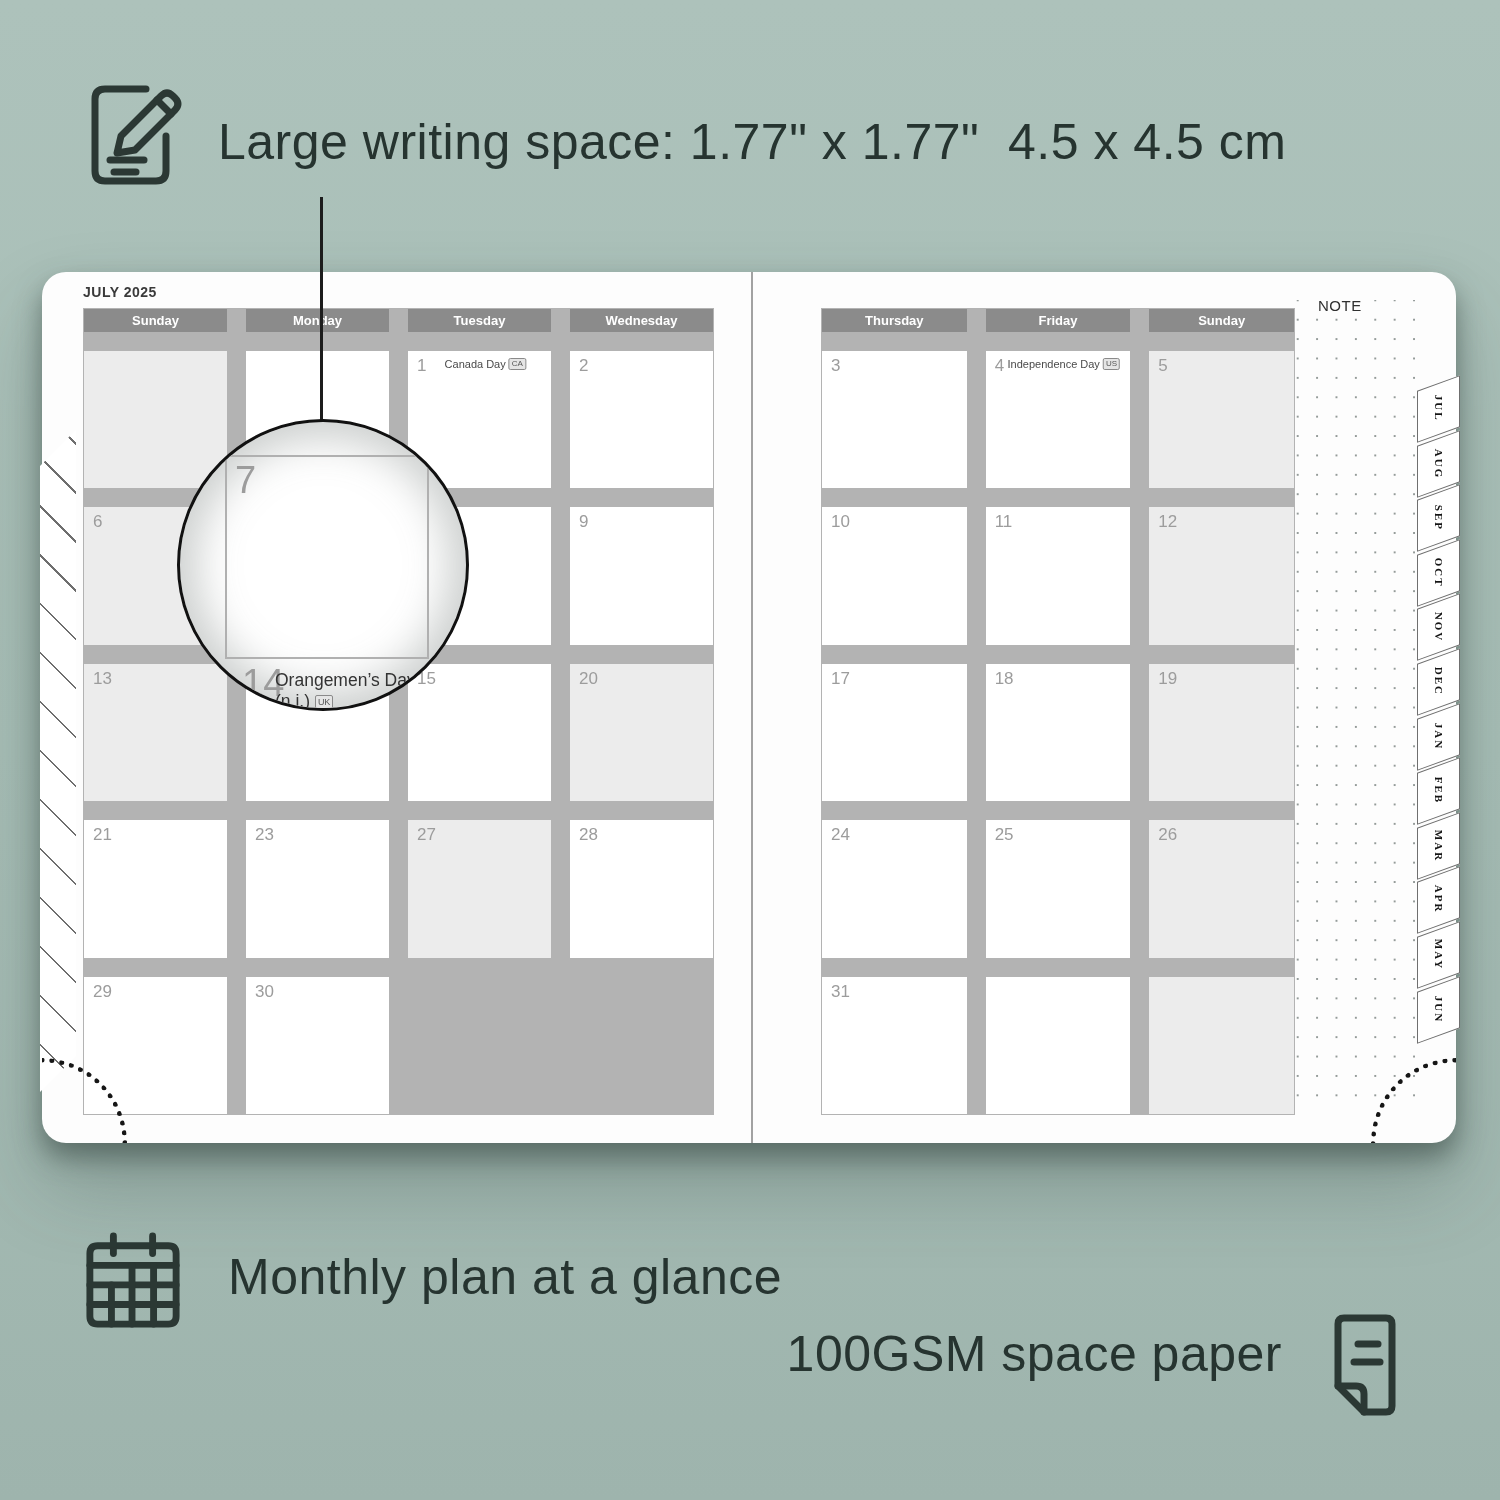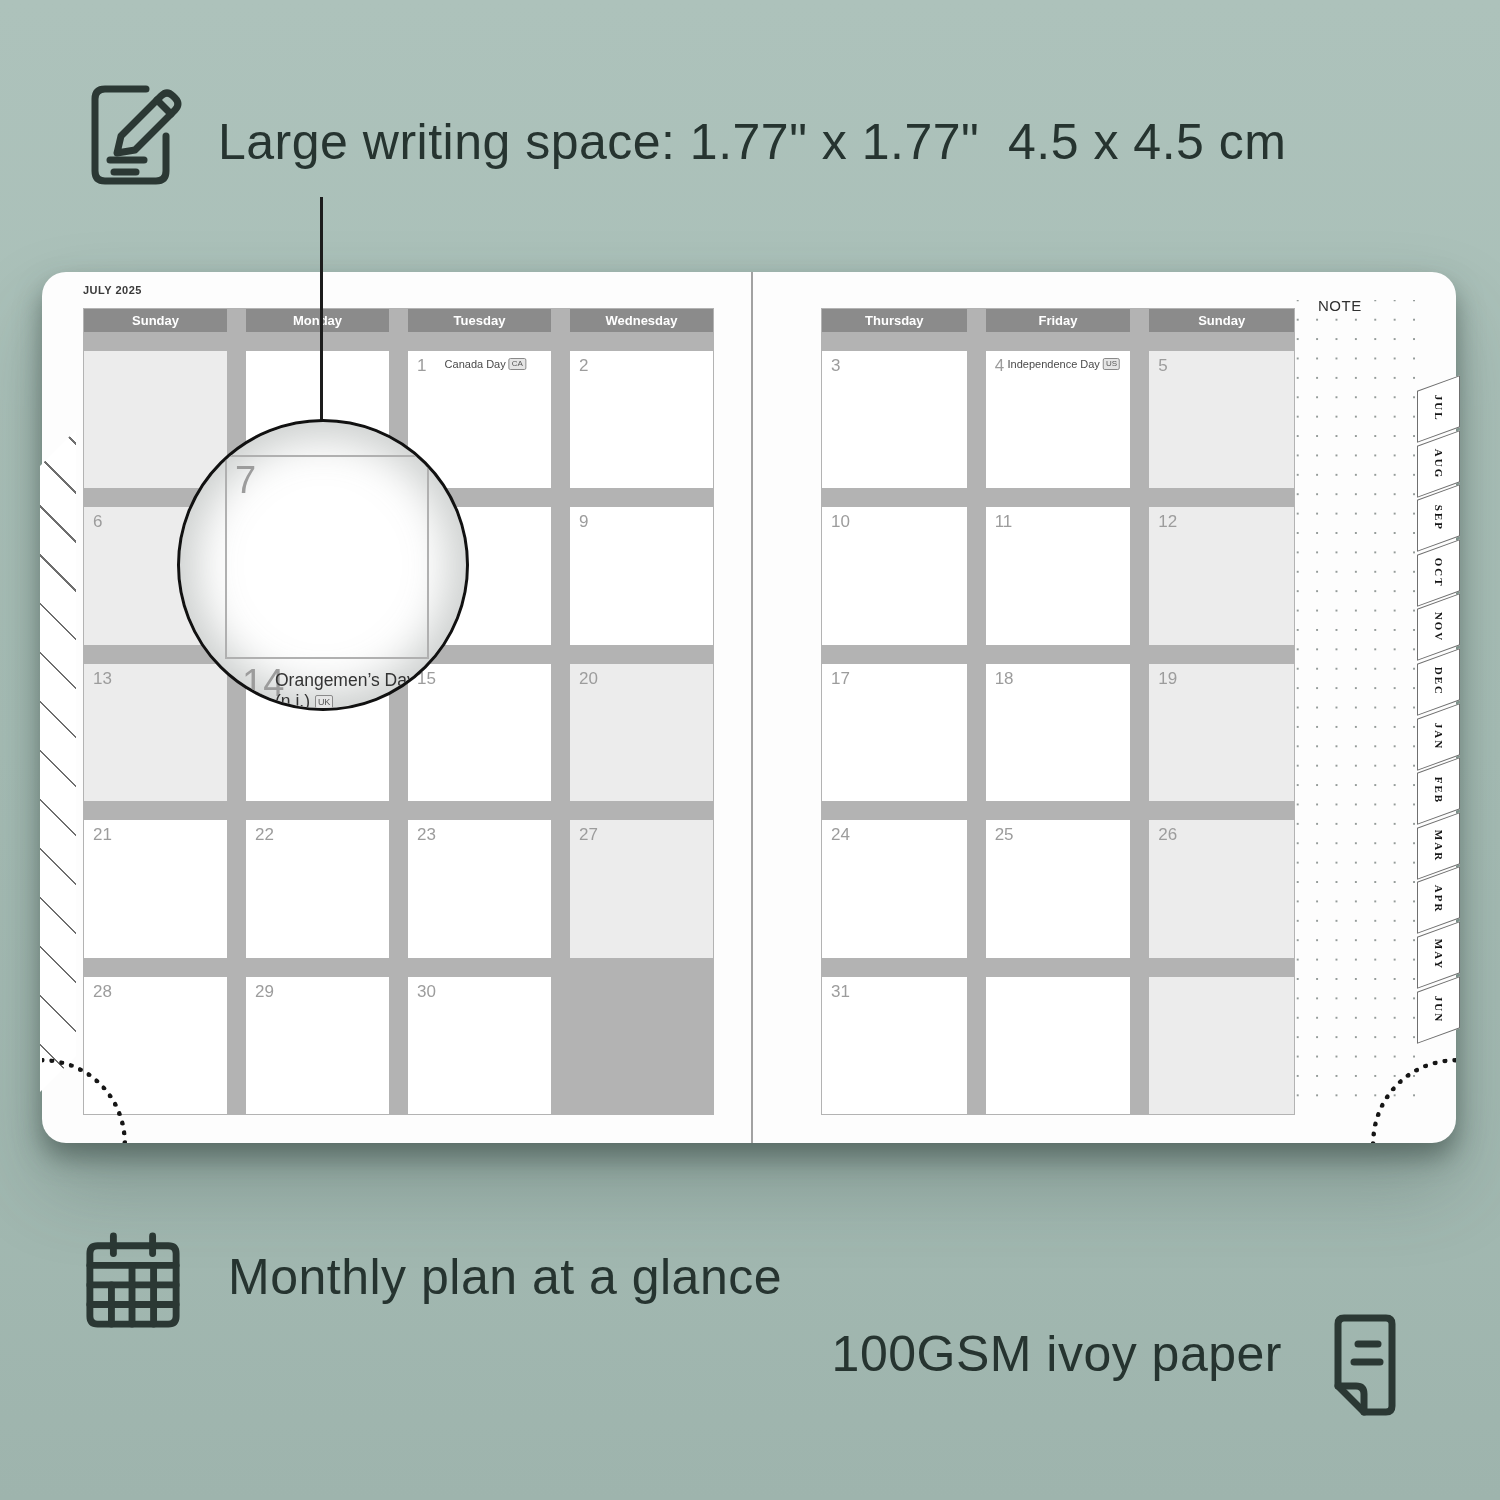--- a/index.html
+++ b/index.html
@@ -14,21 +14,21 @@
   .headline.h1{left:218px;top:113px;}
   .callout-line{position:absolute;left:320px;top:197px;width:3px;height:228px;background:#1c1c1c;z-index:4;}
 
   
   .planner{
     position:absolute;left:42px;top:272px;width:1414px;height:871px;
     background:#fdfdfd;border-radius:24px;
     box-shadow:0 14px 26px rgba(52,70,64,.55),0 42px 80px rgba(52,70,64,.28);
     z-index:2;
   }
-  .month-title{position:absolute;left:41px;top:12px;font-size:11px;font-weight:bold;color:#3a3a3a;letter-spacing:.5px;}
+  .month-title{position:absolute;left:41px;top:12px;font-size:14px;font-weight:bold;color:#3a3a3a;letter-spacing:.5px;}
   .gutter{position:absolute;left:709px;top:0;width:2px;height:100%;background:#a2a2a2;}
 
   .cal-grid{
     position:absolute;top:36px;display:grid;gap:19px;
     background:#b3b3b3;border:1px solid #b3b3b3;
     grid-template-rows:23px repeat(5,1fr);
   }
   #left-grid{left:41px;width:629px;height:805px;}
   #right-grid{left:751px;width:472px;height:805px;}
   .hcell{background:#8b8b8b;color:#fff;font-size:13px;font-weight:bold;display:flex;align-items:center;justify-content:center;}
@@ -155,23 +155,20 @@
           </div>
         </div>
         <div class="cell">
           <span class="daynum">15</span>
         </div>
         <div class="cell shaded">
           <span class="daynum">20</span>
         </div>
         <div class="cell">
           <span class="daynum">21</span>
-        </div>
-        <div class="cell">
-          <span class="daynum">22</span>
         </div>
         <div class="cell">
           <span class="daynum">23</span>
         </div>
         <div class="cell shaded">
           <span class="daynum">27</span>
         </div>
         <div class="cell">
           <span class="daynum">28</span>
         </div>
@@ -306,21 +303,21 @@
     <path class="stroke" d="M30,4 V22"></path>
     <path class="stroke" d="M70,4 V22"></path>
     <path class="stroke" d="M6,34 H94"></path>
     <path class="stroke" d="M6,54 H94"></path>
     <path class="stroke" d="M6,74 H94"></path>
     <path class="stroke" d="M28,54 V94"></path>
     <path class="stroke" d="M49,34 V94"></path>
     <path class="stroke" d="M71,34 V94"></path>
   </svg>
   <div class="headline h2">Monthly plan at a glance</div>
-  <div class="headline h3">100GSM ivoy paper</div>
+  <div class="headline h3">100GSM space paper</div>
   <svg class="icon-paper" viewBox="0 0 82 112">
     <path class="stroke" d="M64,8 H22 Q16,8 16,14 V76 L42,102 H64 Q70,102 70,96 V14 Q70,8 64,8 Z"></path>
     <path class="stroke" d="M16,76 L34,76 Q42,76 42,84 V102"></path>
     <path class="stroke" d="M36,34 H56"></path>
     <path class="stroke" d="M32,52 H58"></path>
   </svg>
 
 </div>
 
 </body></html>

